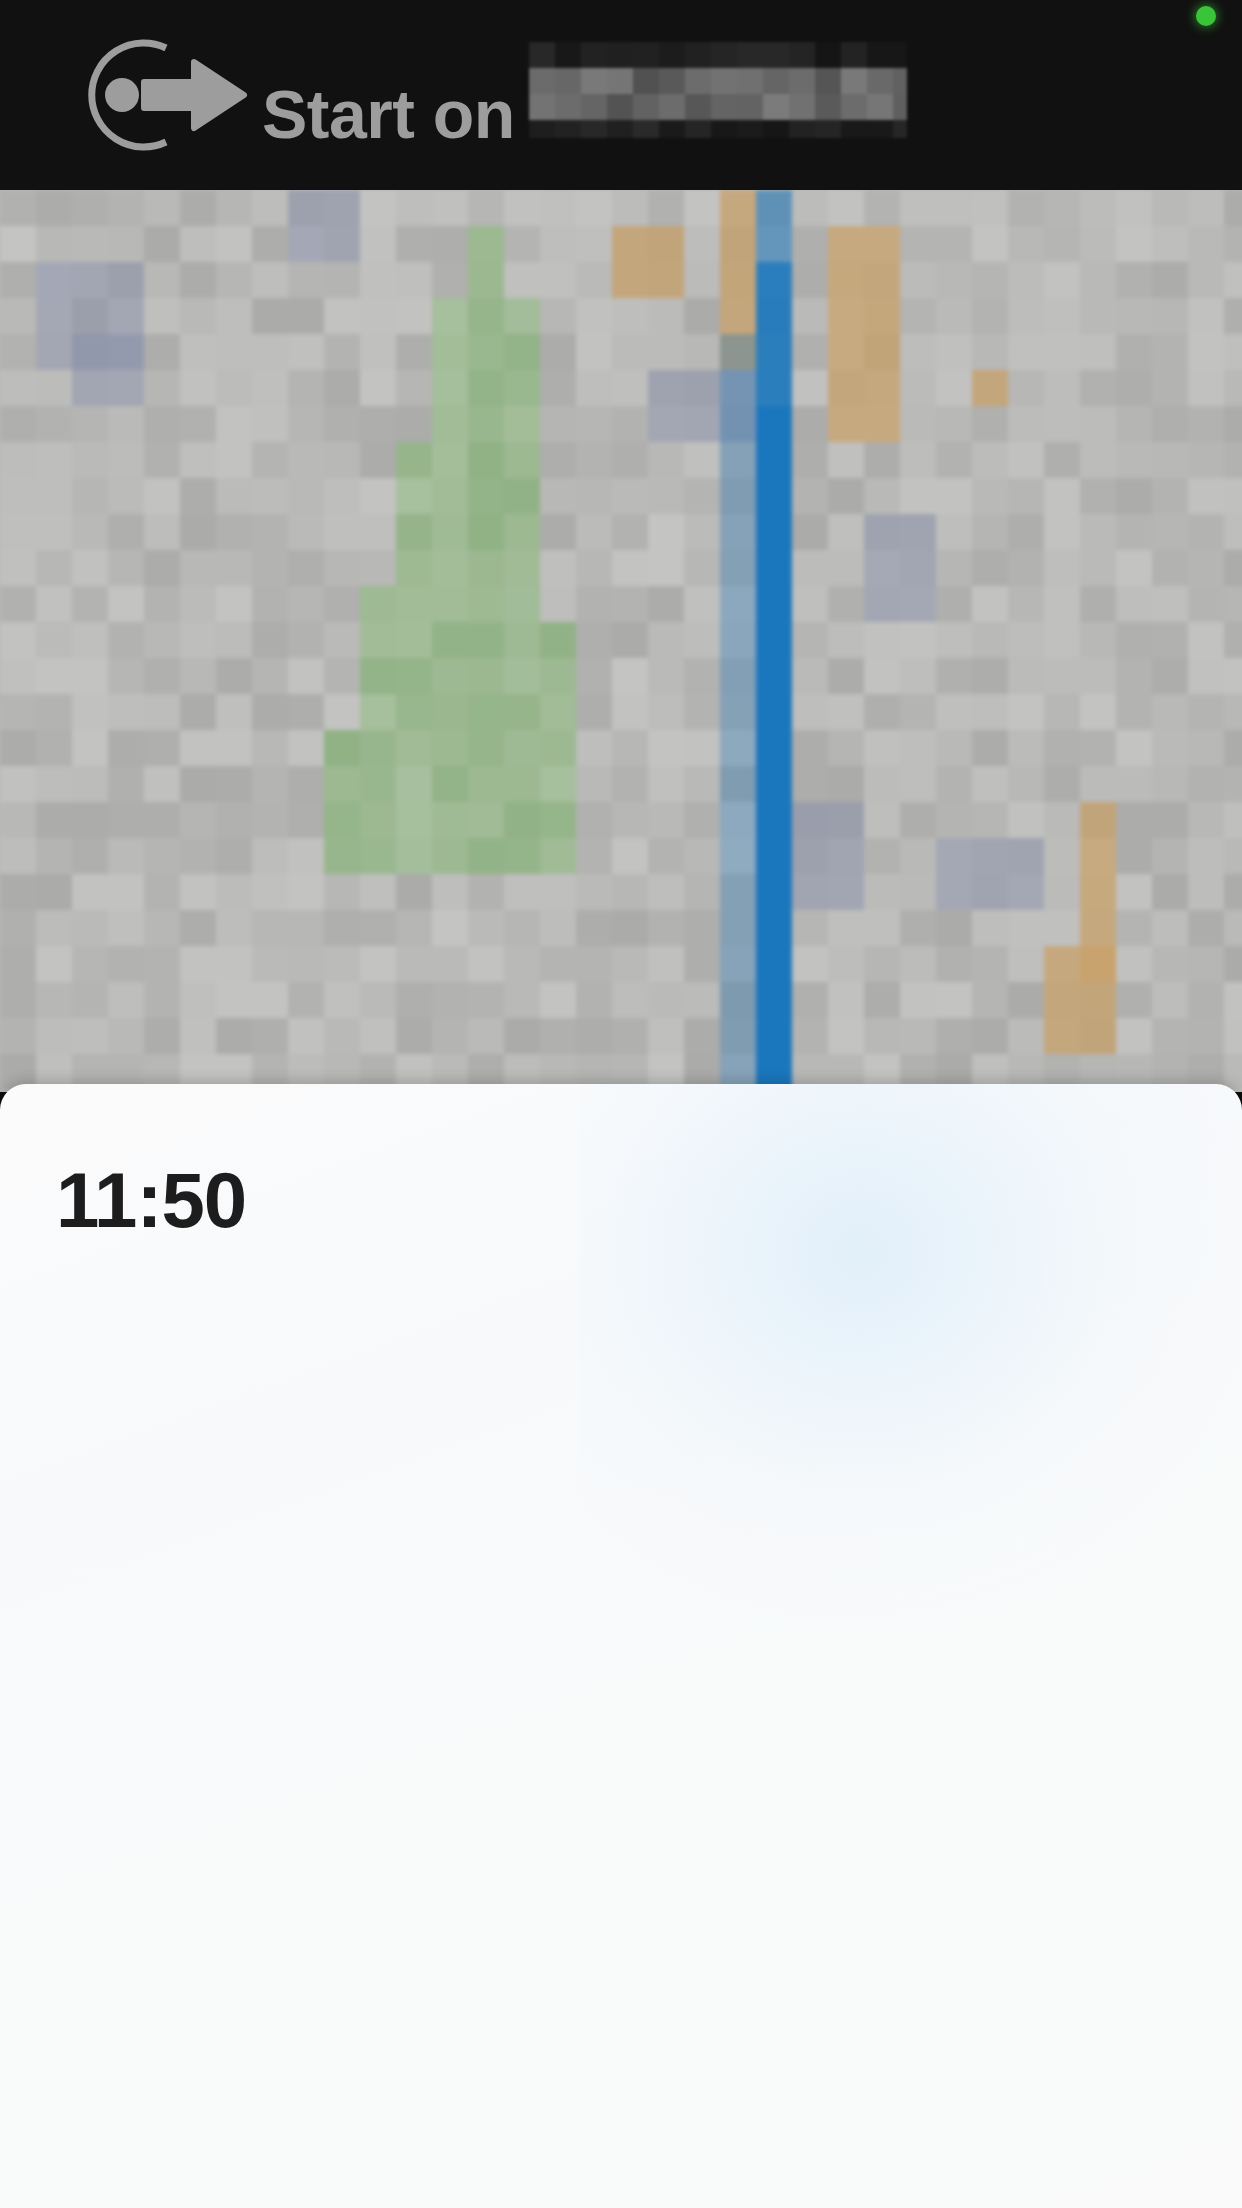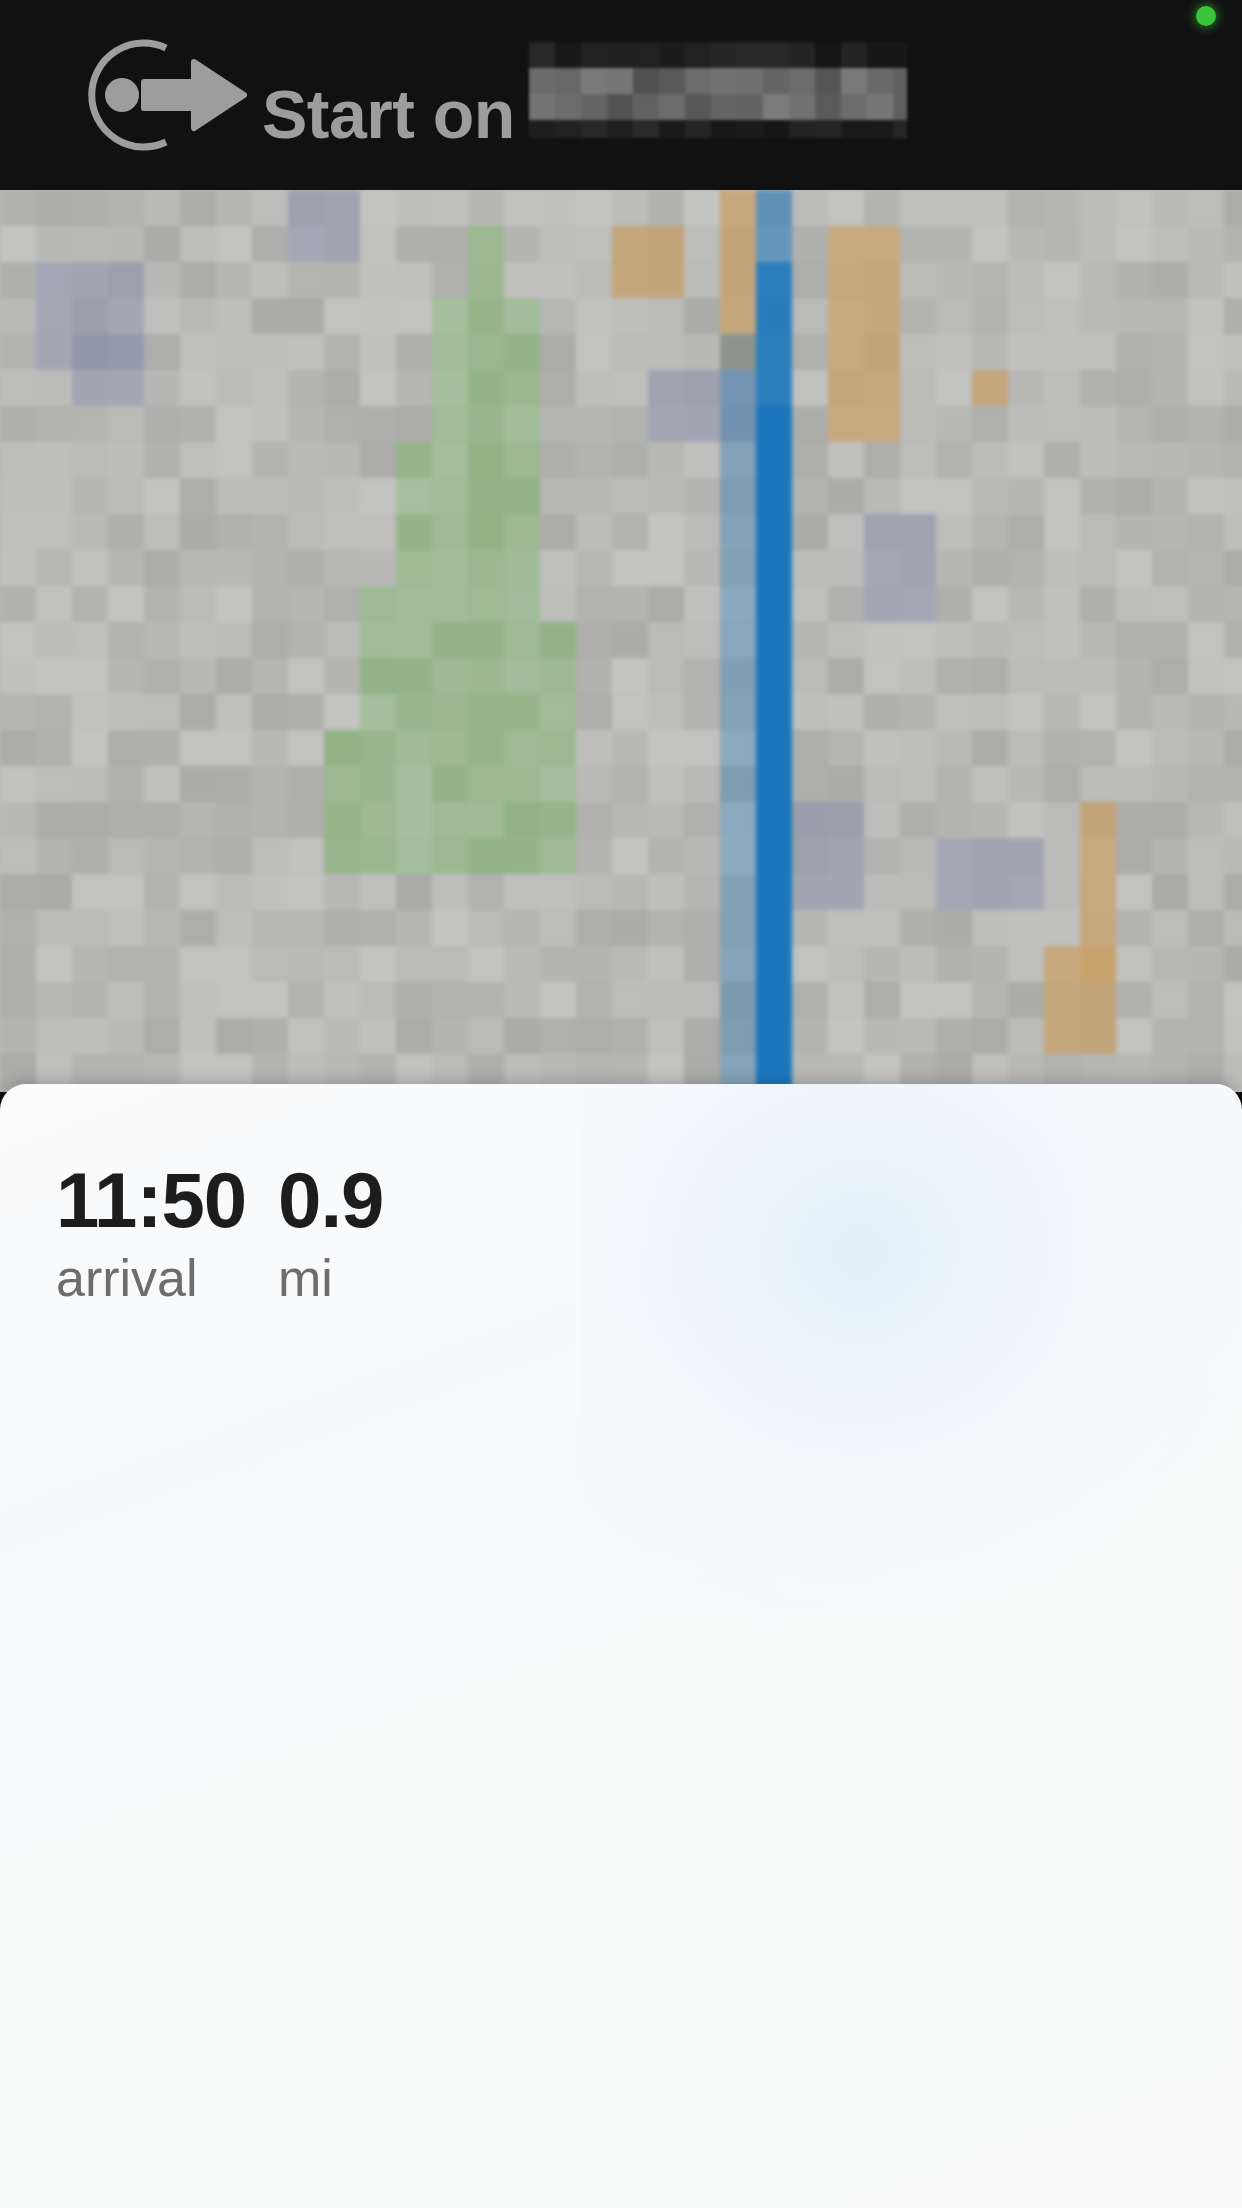--- a/index.html
+++ b/index.html
@@ -1171,24 +1171,19 @@
   </div>
 
   <div id="rec-dot"></div>
 
   <div id="sheet">
 
     <div id="eta-row">
 
       <div class="eta-block" id="eta-arrival">
         <div class="eta-value">11:50</div>
-        <div class="eta-unit">arrival</div>
       </div>
 
 
-      <div class="eta-block" id="eta-distance">
-        <div class="eta-value">0.9</div>
-        <div class="eta-unit">mi</div>
-      </div>
     </div>
 
   </div>
 </div>
 
 </body></html>

